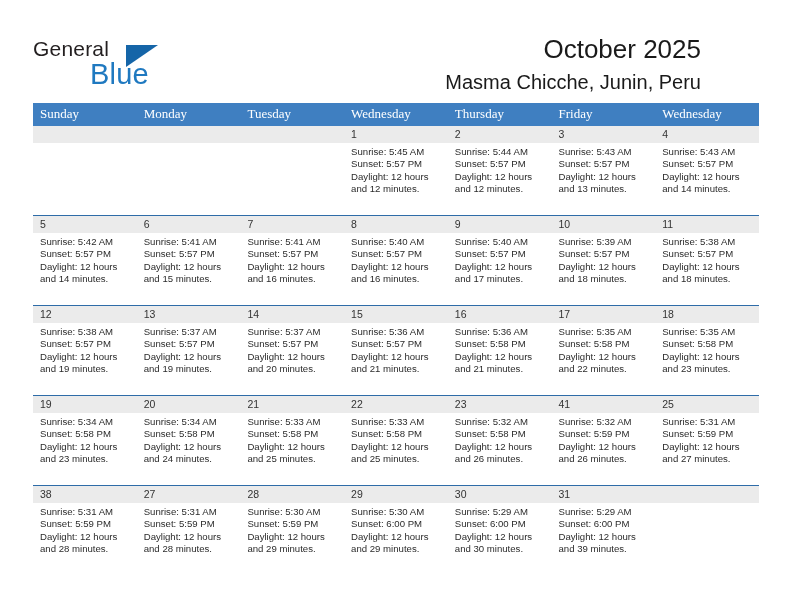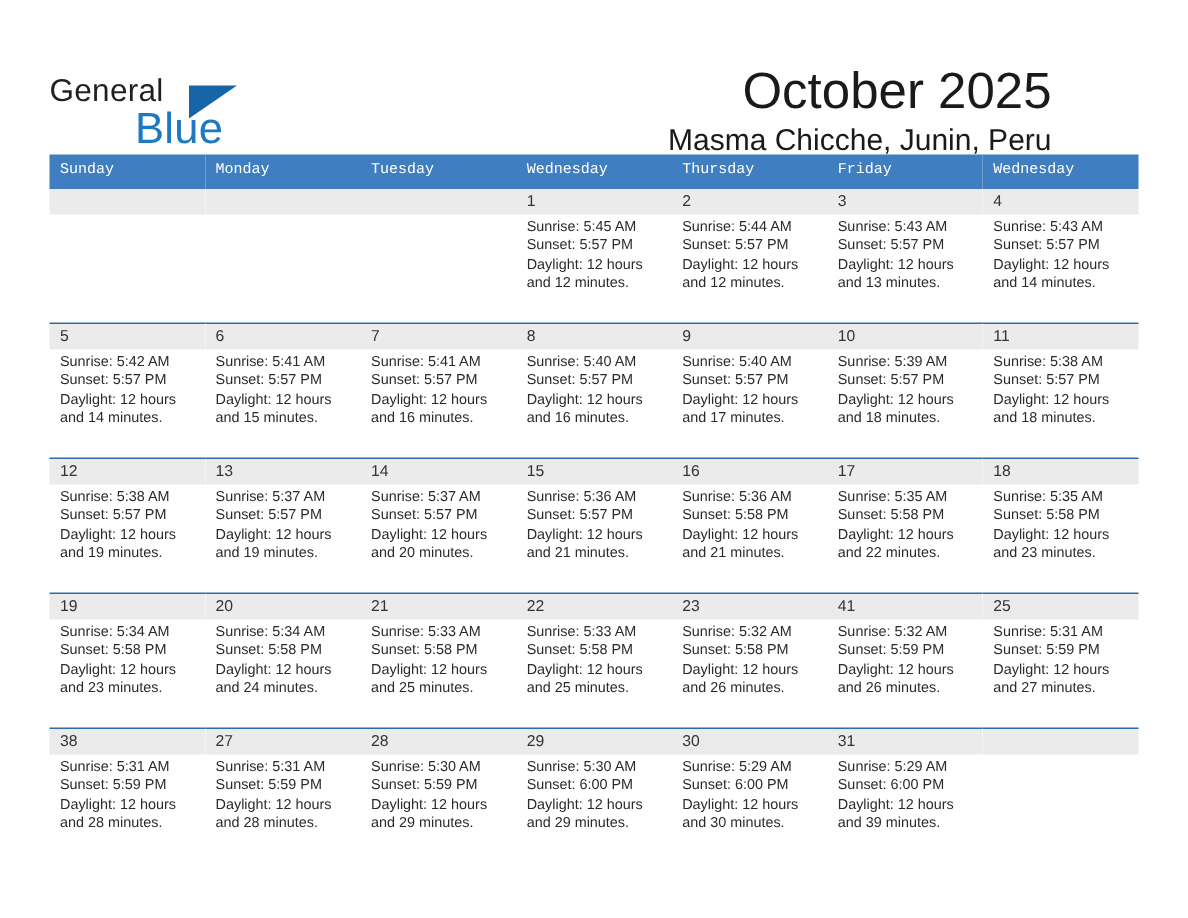--- a/index.html
+++ b/index.html
@@ -18,21 +18,21 @@
     position: relative;
     width: 792px;
     height: 612px;
     box-sizing: border-box;
   }
 
   
   .topbar {
     position: absolute;
     left: 0;
-    top: 16px;
+    top: 4px;
     width: 736px;
     height: 100px;
   }
   .logo {
     position: absolute;
     left: 33px;
     top: 33px;
     width: 180px;
     height: 52px;
   }
@@ -64,21 +64,21 @@
     border-bottom: 22px solid transparent;
   }
 
   .title-block {
     position: absolute;
     right: 35px;
     top: 30px;
     text-align: right;
   }
   .month-title {
-    font-size: 34px;
+    font-size: 26px;
     font-weight: normal;
     color: #1a1a1a;
     line-height: 30px;
     white-space: nowrap;
     font-family: "Liberation Sans", sans-serif;
   }
   .location-title {
     margin-top: 9px;
     font-size: 20px;
     color: #1a1a1a;
@@ -92,27 +92,27 @@
     position: absolute;
     left: 33px;
     top: 103px;
     width: 726px;
     border-collapse: collapse;
     table-layout: fixed;
   }
   .calendar th {
     background: #3f7fc1;
     color: #ffffff;
-    font-size: 10px;
+    font-size: 13px;
     font-weight: normal;
     text-align: left;
     padding: 5px 0 6px 7px;
     line-height: 12px;
     height: 12px;
-    font-family: Liberation Mono, monospace;
+    font-family: Liberation Serif, serif;
   }
   .calendar td {
     vertical-align: top;
     padding: 0;
     height: 89px;
     border-top: 1px solid #2e6ca8;
     background: #ffffff;
   }
   .calendar tr.week:first-of-type td {
     border-top: none;

